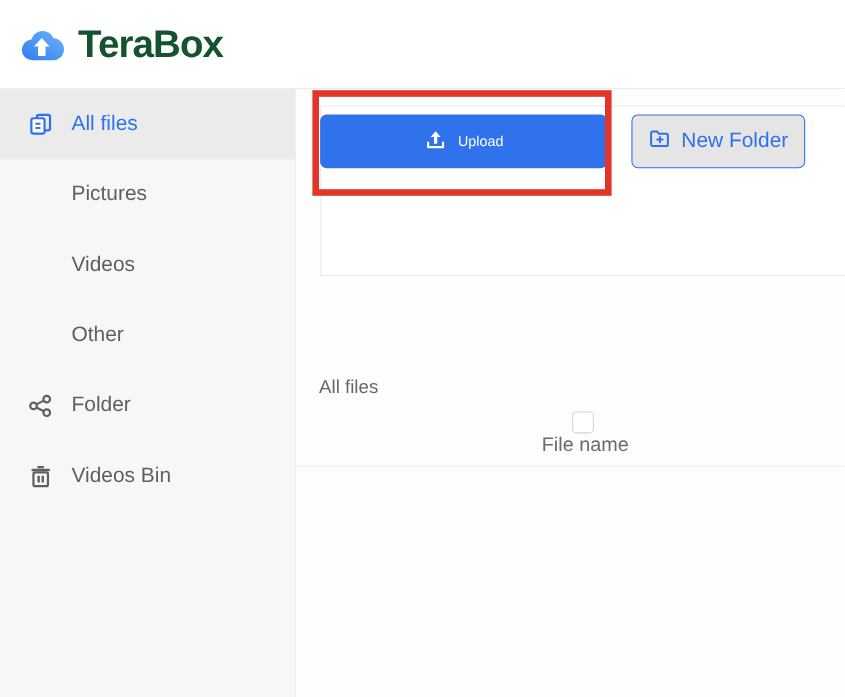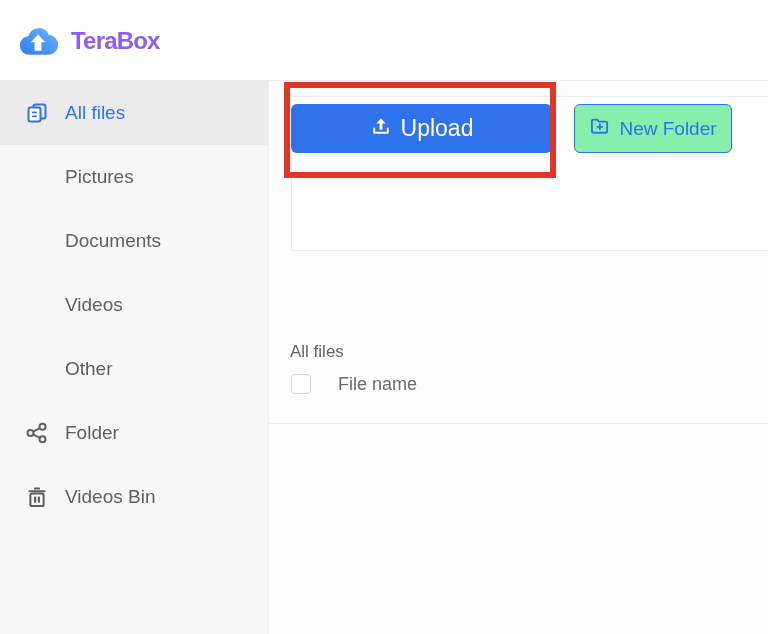--- a/index.html
+++ b/index.html
@@ -41,23 +41,23 @@
     height: 1px;
     background: #ececec;
   }
   .logo-mark {
     width: 44px;
     height: 44px;
     flex: 0 0 44px;
     display: block;
   }
   .logo-text {
-    font-size: 24px;
+    font-size: 35px;
     font-weight: bold;
-    color: #8b5cf6;
+    color: #14532d;
     letter-spacing: -0.8px;
     margin-left: 11px;
     line-height: 1;
   }
 
   
   .sidebar {
     position: absolute;
     left: 0; top: 81px;
     width: 269px;
@@ -129,29 +129,29 @@
     box-sizing: border-box;
     border-radius: 6px;
     cursor: pointer;
     white-space: nowrap;
   }
   .btn-upload {
     width: 261px;
     height: 49px;
     background: #2f72ec;
     color: #ffffff;
-    font-size: 23px;
+    font-size: 13px;
     border: none;
   }
   .btn-upload .btn-label { margin-left: 9px; }
   .btn-newfolder {
     width: 158px;
     height: 49px;
     margin-left: 22px;
-    background: #86efac;
+    background: #e5e5e5;
     color: #2f72ec;
     font-size: 19px;
     border: 1px solid #2f72ec;
   }
   .btn-newfolder .btn-label { margin-left: 8px; }
 
   .breadcrumb {
     position: absolute;
     left: 21px;
     top: 261px;
@@ -160,21 +160,23 @@
   }
 
   .table-head {
     position: absolute;
     left: 0;
     top: 293px;
     width: 499px;
     height: 50px;
     border-bottom: 1px solid #ededed;
     display: flex;
-    box-sizing: border-box;
+    align-items: center;
+    box-sizing: border-box;
+    flex-direction: column;
   }
   .checkbox {
     width: 20px;
     height: 20px;
     margin-left: 22px;
     border: 1px solid #d6d6d6;
     border-radius: 4px;
     background: #ffffff;
     box-sizing: border-box;
     cursor: pointer;
@@ -229,23 +231,20 @@
           <rect x="7" y="14.4" width="5" height="1.8" rx="0.9" fill="#2f72ec"></rect>
         </svg>
       </span>
       <span class="nav-label">All files</span>
     </div>
 
     <div class="nav-item sub">
       <span class="nav-label">Pictures</span>
     </div>
 
-    <div class="nav-item sub">
-      <span class="nav-label">Documents</span>
-    </div>
 
     <div class="nav-item sub">
       <span class="nav-label">Videos</span>
     </div>
 
 
     <div class="nav-item sub">
       <span class="nav-label">Other</span>
     </div>
 

